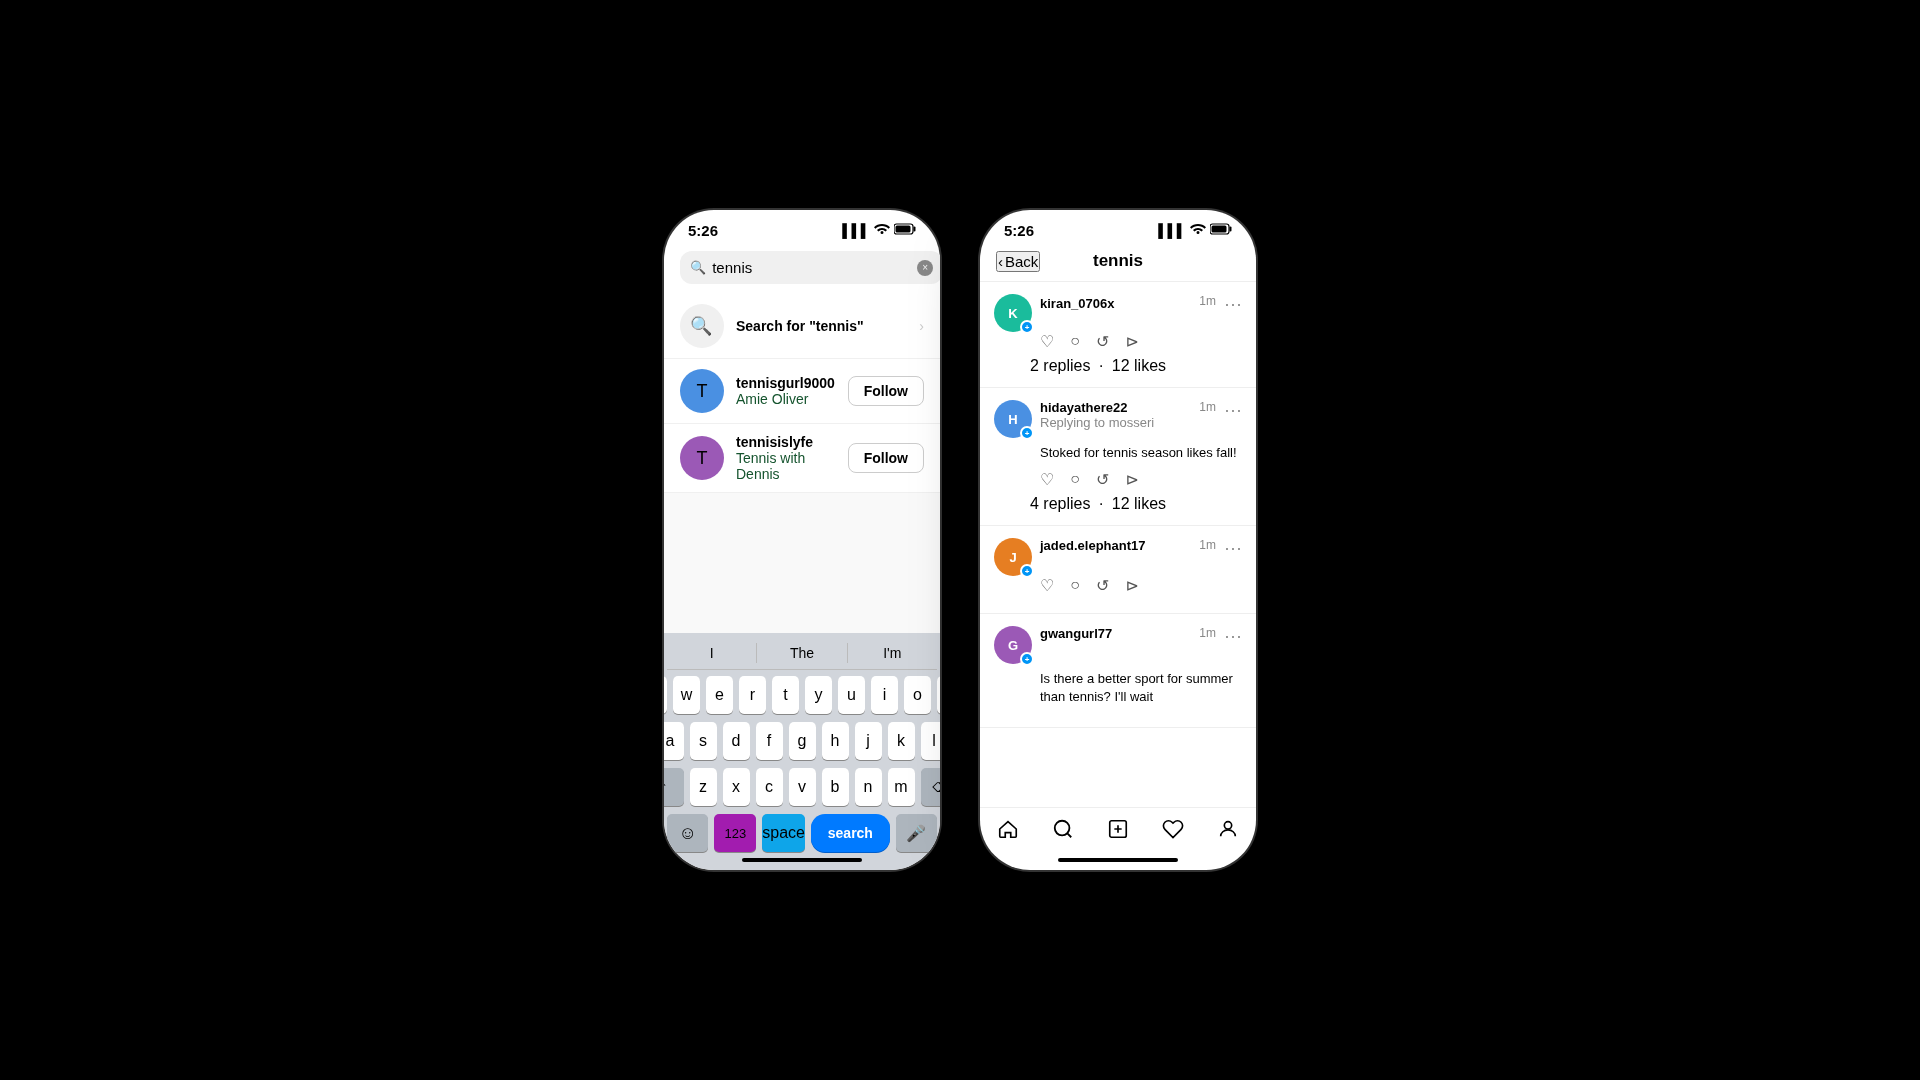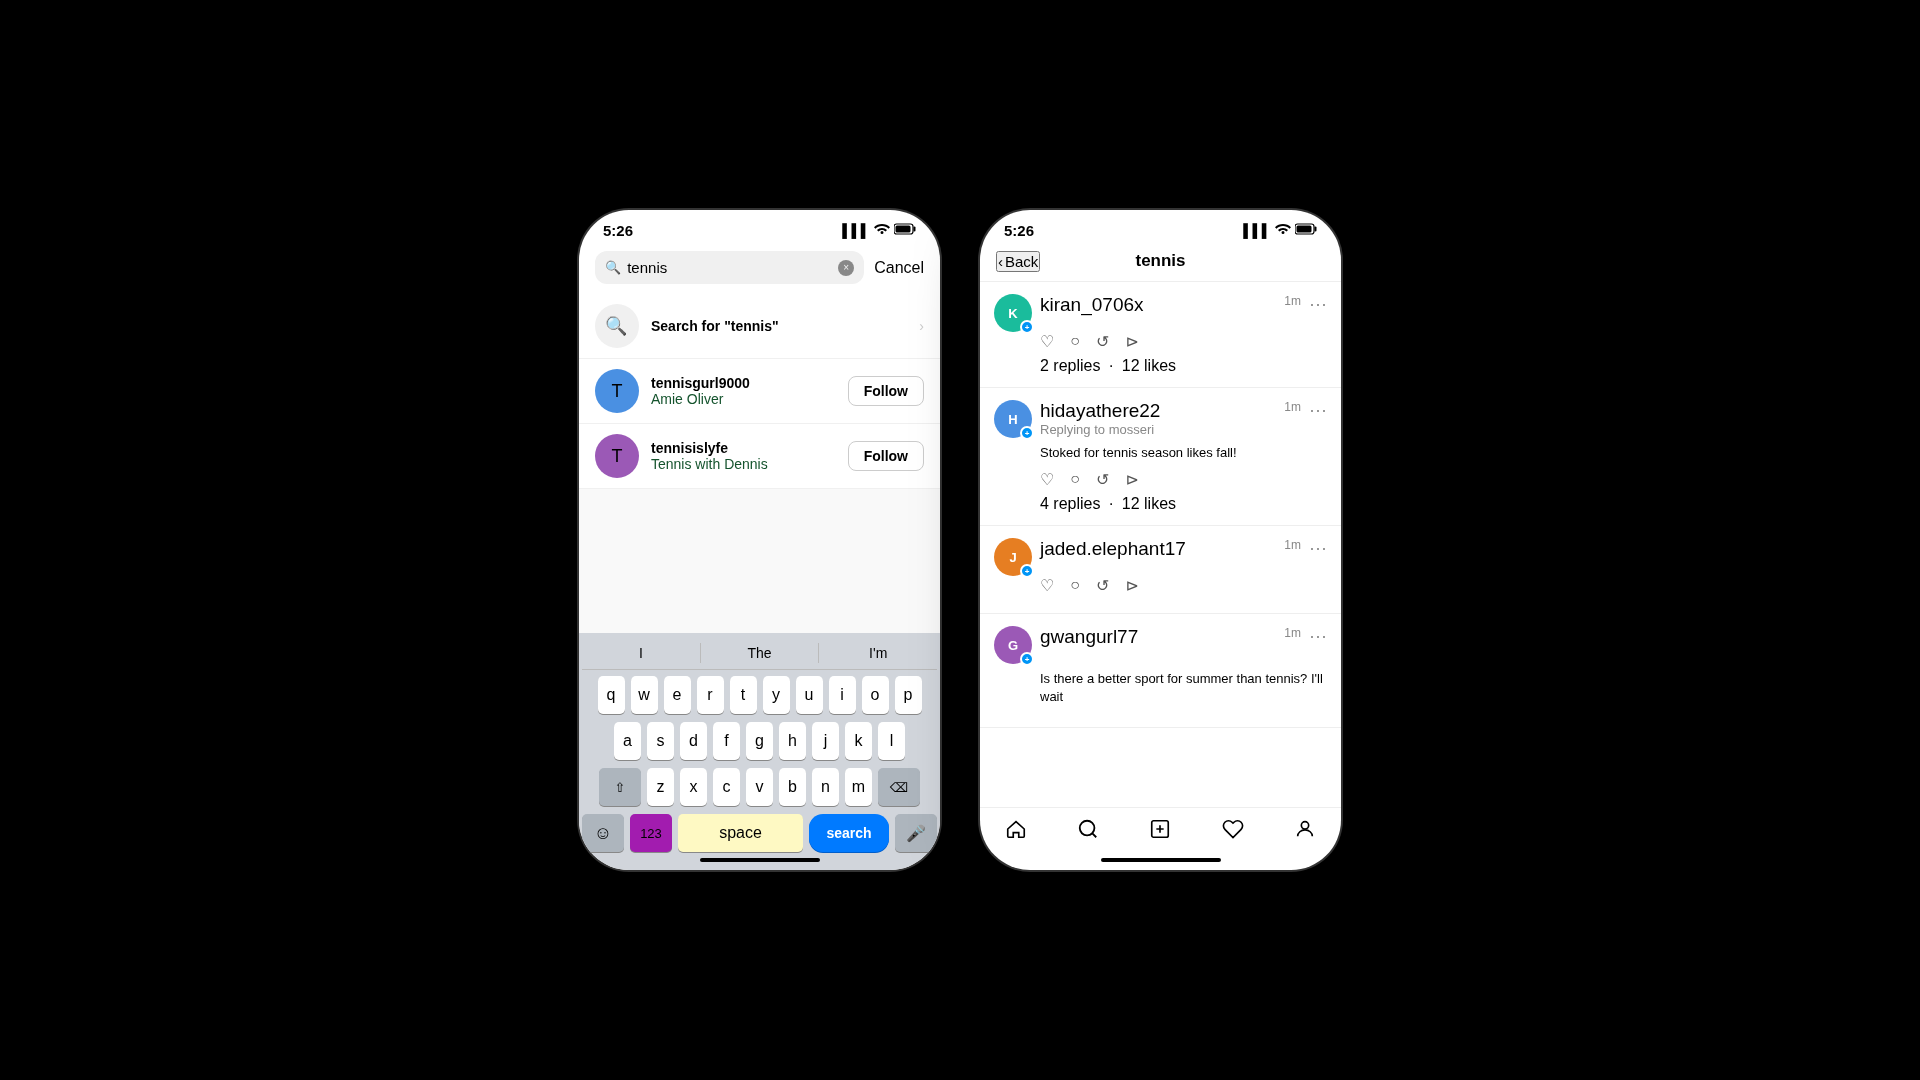--- a/index.html
+++ b/index.html
@@ -13,21 +13,21 @@
       font-family: -apple-system, BlinkMacSystemFont, 'Helvetica Neue', Arial, sans-serif;
     }
     .phones-container {
       display: flex;
       gap: 40px;
       align-items: center;
     }
     .phone {
       background: #fff;
       border-radius: 50px;
-      width: 361px;
+      width: 276px;
       height: 660px;
       overflow: hidden;
       position: relative;
       box-shadow: 0 0 0 2px #333, 0 20px 60px rgba(0,0,0,0.5);
       display: flex;
       flex-direction: column;
     }
     
     .status-bar {
       display: flex;
@@ -178,21 +178,21 @@
       font-size: 13px;
     }
     .key.wide { width: 42px; font-size: 13px; }
     .keyboard-bottom-row {
       display: flex;
       gap: 6px;
       justify-content: center;
       margin-bottom: 6px;
     }
     .key-123 { background: #a21caf; border-radius: 5px; width: 42px; height: 38px; display: flex; align-items: center; justify-content: center; font-size: 13px; cursor: pointer; box-shadow: 0 1px 0 #888; flex-shrink: 0; }
-    .key-space { background: #fef9c3; border-radius: 5px; flex: 1; height: 38px; display: flex; align-items: center; justify-content: center; font-size: 16px; cursor: pointer; box-shadow: 0 1px 0 #888; }
+    .key-space { background: #0ea5e9; border-radius: 5px; flex: 1; height: 38px; display: flex; align-items: center; justify-content: center; font-size: 16px; cursor: pointer; box-shadow: 0 1px 0 #888; }
     .key-search { background: #007AFF; color: #fff; border-radius: 14px; width: 80px; height: 38px; display: flex; align-items: center; justify-content: center; font-size: 14px; font-weight: 600; cursor: pointer; box-shadow: 0 1px 0 #005ecb; }
     .key-emoji { background: #adb5bd; border-radius: 5px; width: 42px; height: 38px; display: flex; align-items: center; justify-content: center; font-size: 18px; cursor: pointer; box-shadow: 0 1px 0 #888; }
     .key-mic { background: #adb5bd; border-radius: 5px; width: 42px; height: 38px; display: flex; align-items: center; justify-content: center; font-size: 16px; cursor: pointer; box-shadow: 0 1px 0 #888; }
     .home-indicator {
       width: 120px;
       height: 4px;
       background: #000;
       border-radius: 2px;
       margin: 6px auto 8px;
     }
@@ -261,21 +261,21 @@
       border-radius: 50%;
       border: 2px solid #fff;
       display: flex;
       align-items: center;
       justify-content: center;
       color: #fff;
       font-size: 8px;
       font-weight: 700;
     }
     .post-meta { flex: 1; }
-    .post-username { font-size: 19px; font-weight: 400; }
+    .post-username { font-size: 13px; font-weight: 700; }
     .post-reply-to { font-size: 13px; color: #888; }
     .post-time { font-size: 12px; color: #888; }
     .post-more { font-size: 18px; color: #888; cursor: pointer; }
     .post-text { font-size: 13px; line-height: 1.4; margin: 6px 0 8px 46px; color: #000; }
     .post-text .mention { color: #0095f6; }
     .post-actions {
       display: flex;
       gap: 16px;
       margin-left: 46px;
       margin-bottom: 6px;
@@ -295,21 +295,21 @@
 
     
     .av-blue { background: #4A90E2; }
     .av-purple { background: #9B59B6; }
     .av-teal { background: #1ABC9C; }
     .av-orange { background: #E67E22; }
     .stats-row {
       display: flex;
       align-items: center;
       gap: 8px;
-      margin-left: 46px;
+      margin-left: 36px;
       margin-top: 4px;
     }
   </style>
 </head>
 <body>
 
 <div class="phones-container">
 
   <div class="phone phone-search">
 

